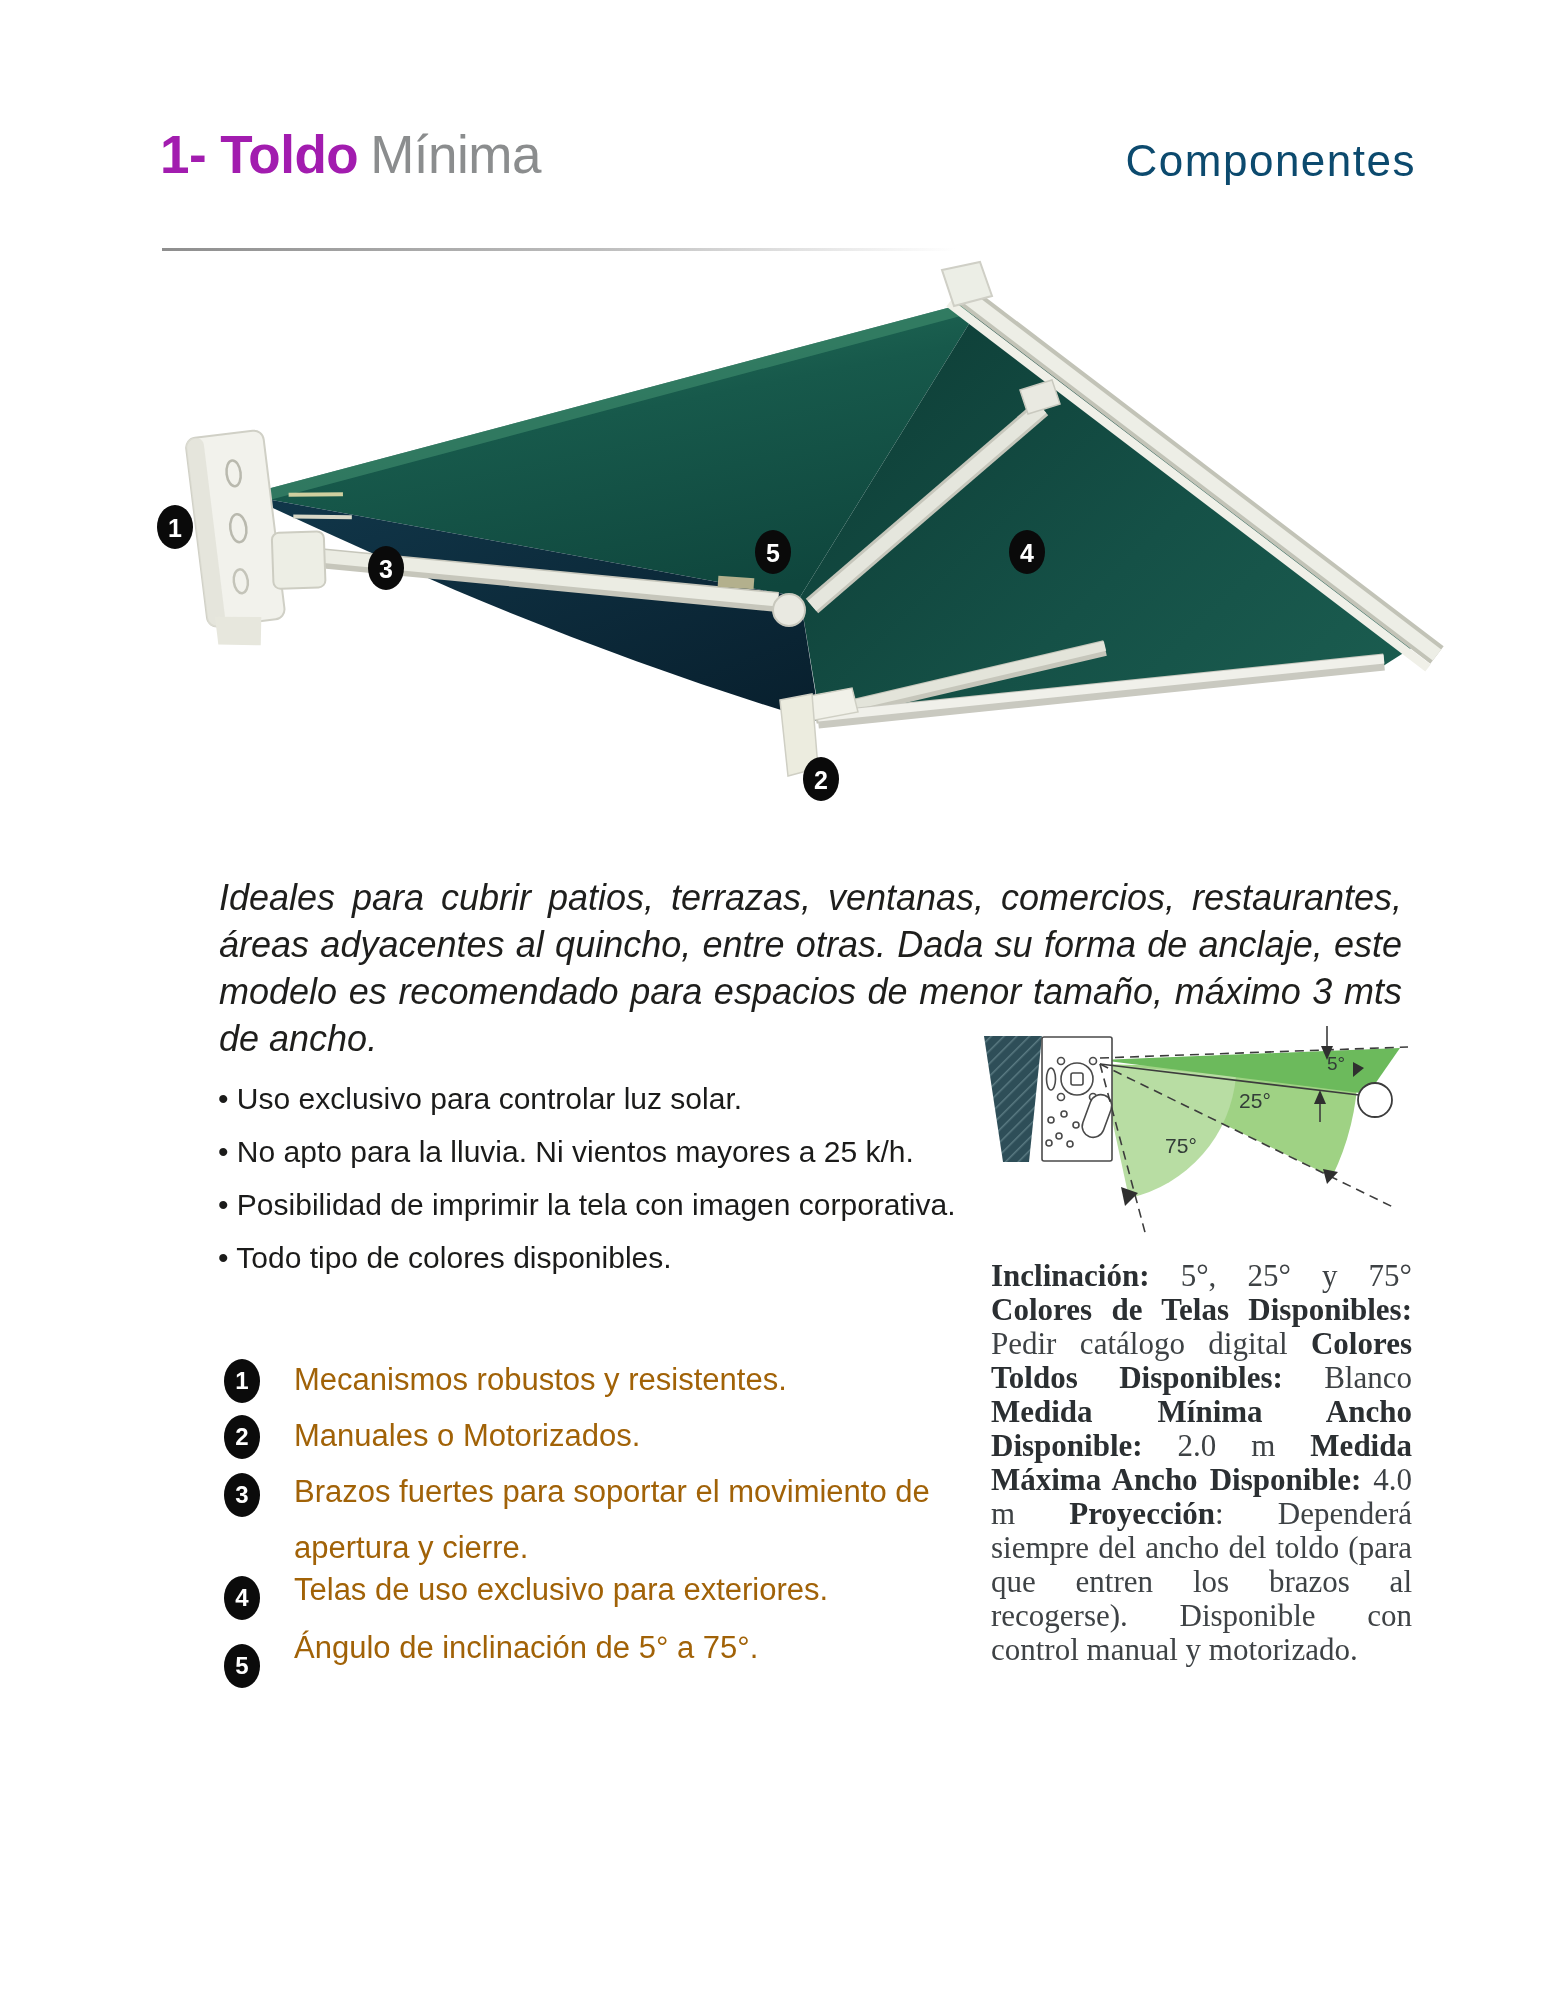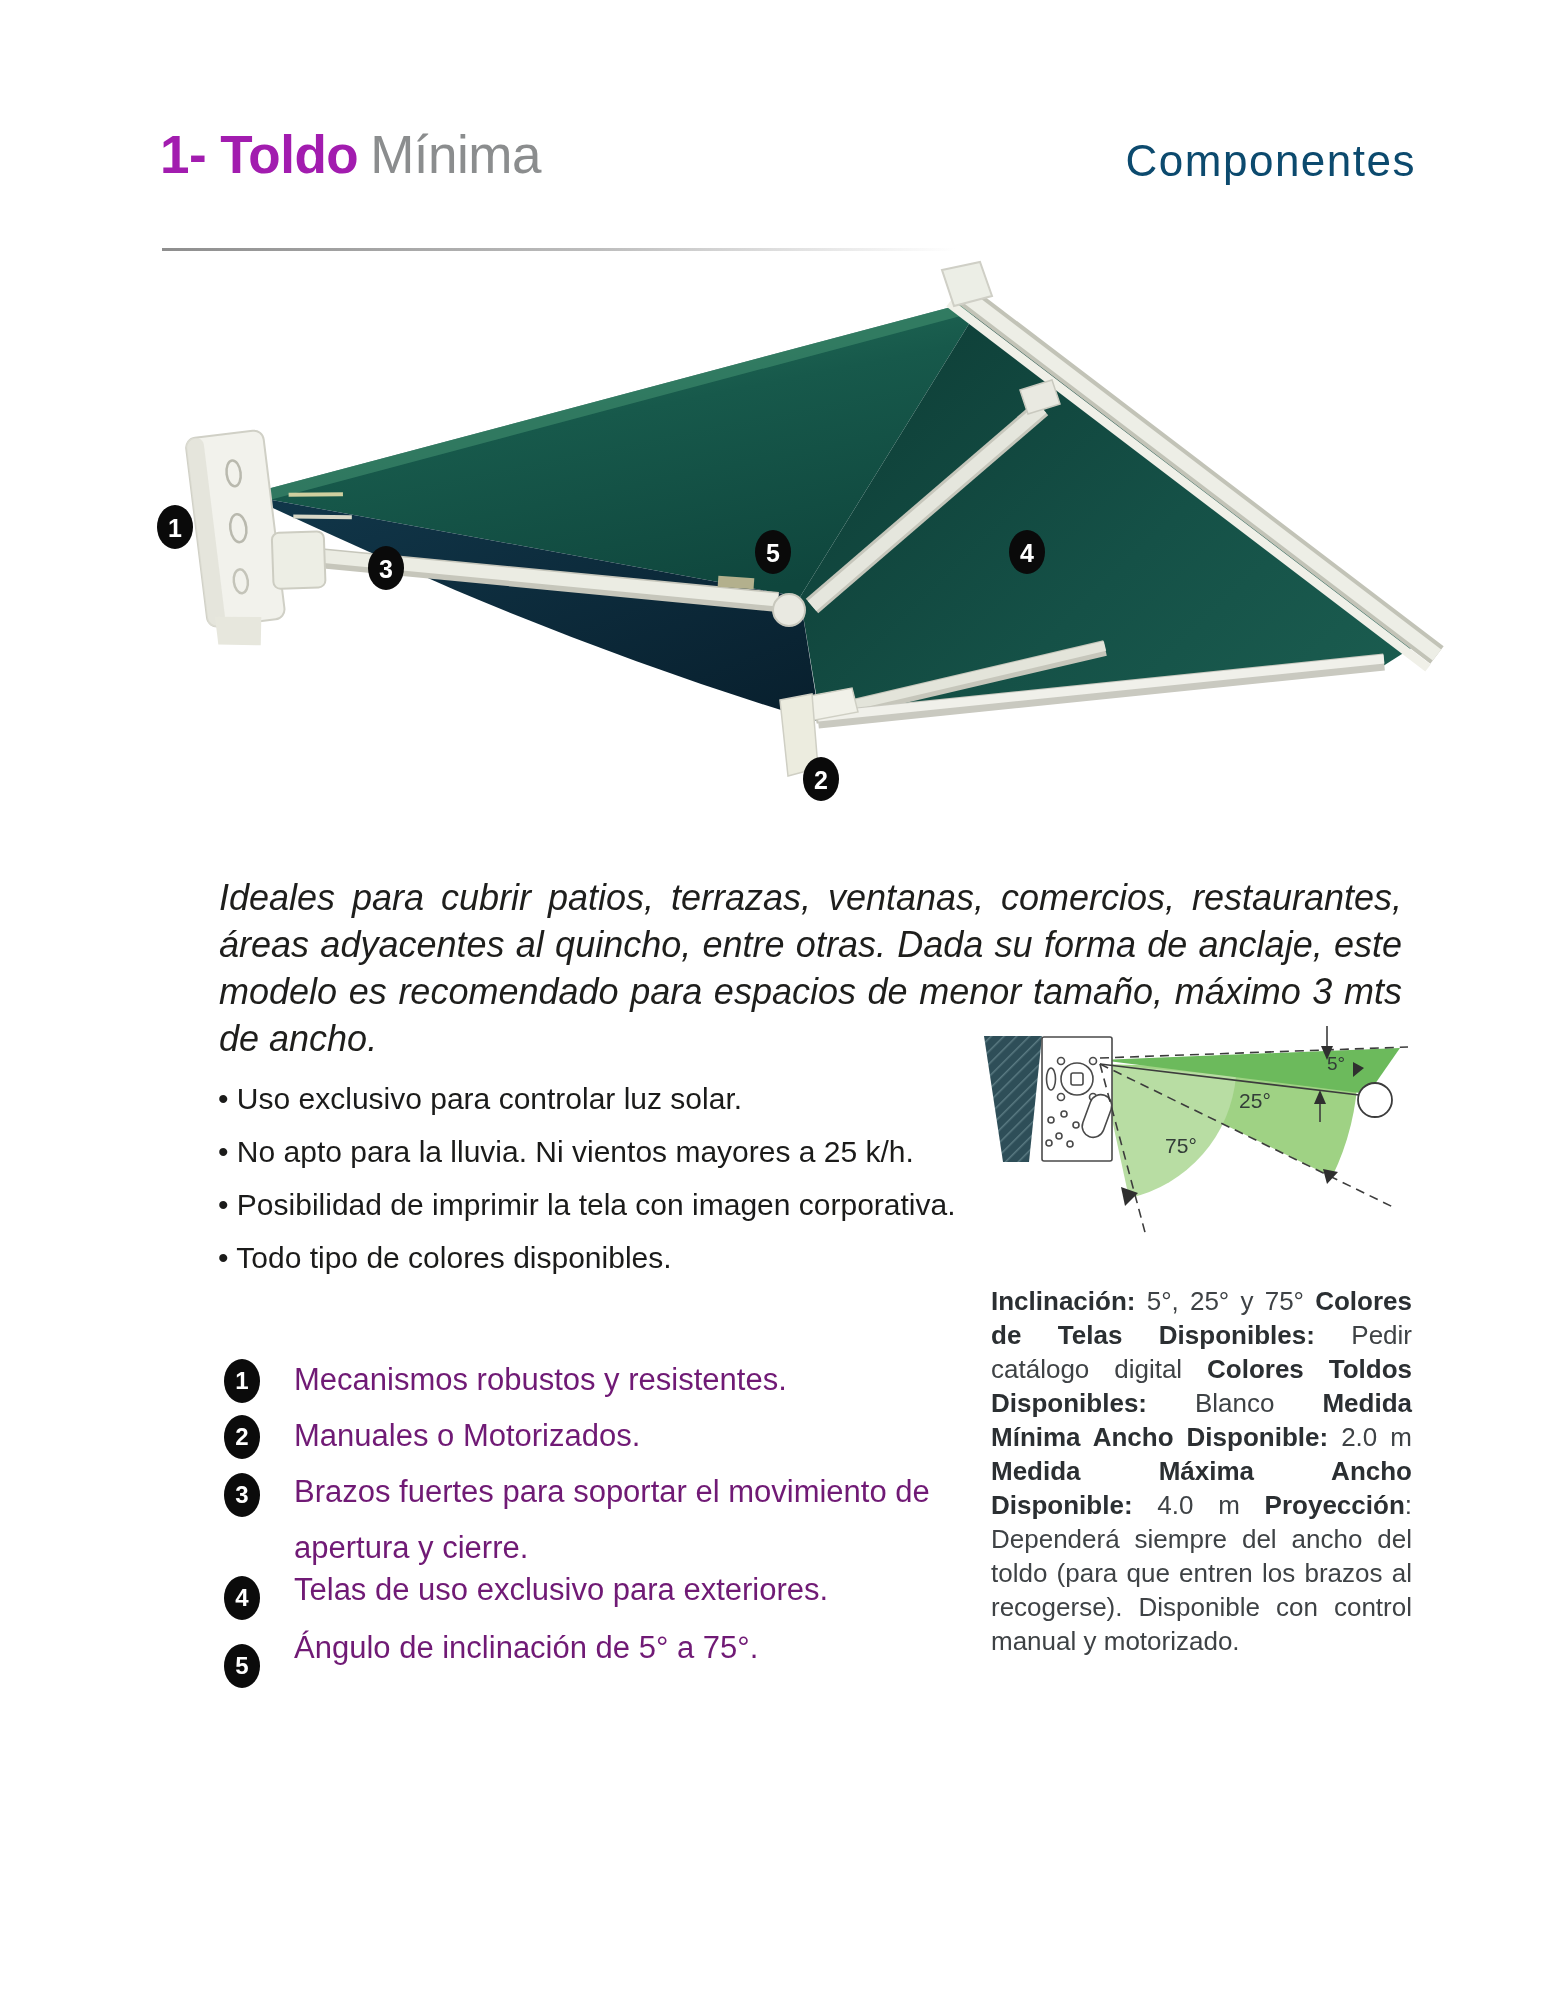--- a/index.html
+++ b/index.html
@@ -22,29 +22,29 @@
   
   .intro{position:absolute;left:219px;top:838px;width:1183px;font-size:36px;line-height:47px;
          text-align:justify;color:#1e1e1c;font-style:italic;}
 
   
   .bullets{position:absolute;left:218px;top:1082px;font-size:30px;color:#1b1b1a;}
   .bullets .bullet-item{margin-bottom:19px;}
   .bullets .bullet-item::before{content:"• ";}
 
   
-  .specs{position:absolute;left:991px;top:1258px;width:421px;font-size:26px;line-height:34px;
-         text-align:justify;color:#3e4245;font-family:Liberation Sans, sans-serif;}
+  .specs{position:absolute;left:991px;top:1228px;width:421px;font-size:31px;line-height:34px;
+         text-align:justify;color:#3e4245;font-family:Liberation Serif, serif;}
   .specs .b{font-weight:700;color:#2b2f32;}
 
   
   .feature{position:absolute;left:224px;}
   .badge{width:36px;height:44px;border-radius:50%;background:#0b0b0b;color:#ffffff;
          display:flex;align-items:center;justify-content:center;font-size:24px;font-weight:700;}
-  .feature-text{position:absolute;left:294px;width:680px;font-size:31px;line-height:56px;color:#701a75;}
+  .feature-text{position:absolute;left:294px;width:680px;font-size:31px;line-height:56px;color:#a16207;}
 </style>
 </head>
 <body>
 
 <div id="page">
 
   <div class="title">
     <span class="strong">1- Toldo</span><span class="light">Mínima</span>
   </div>
   <div class="header-right">Componentes</div>

